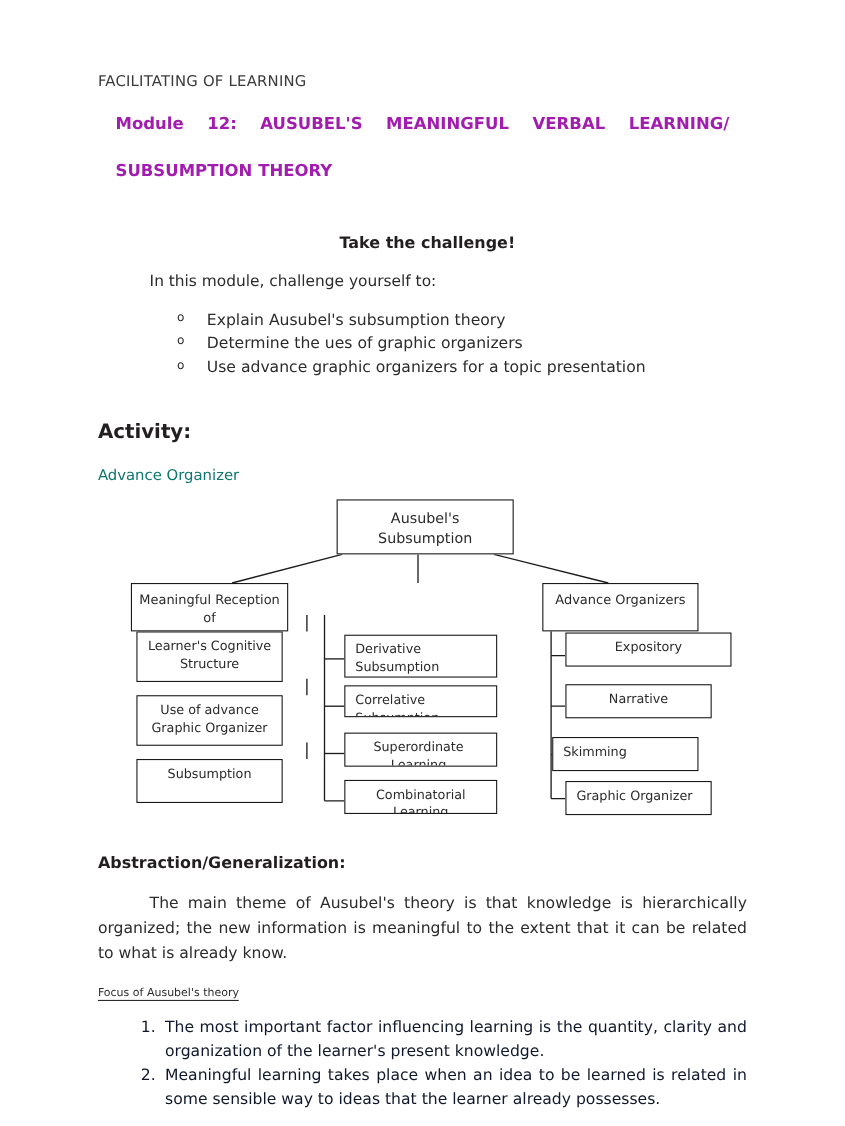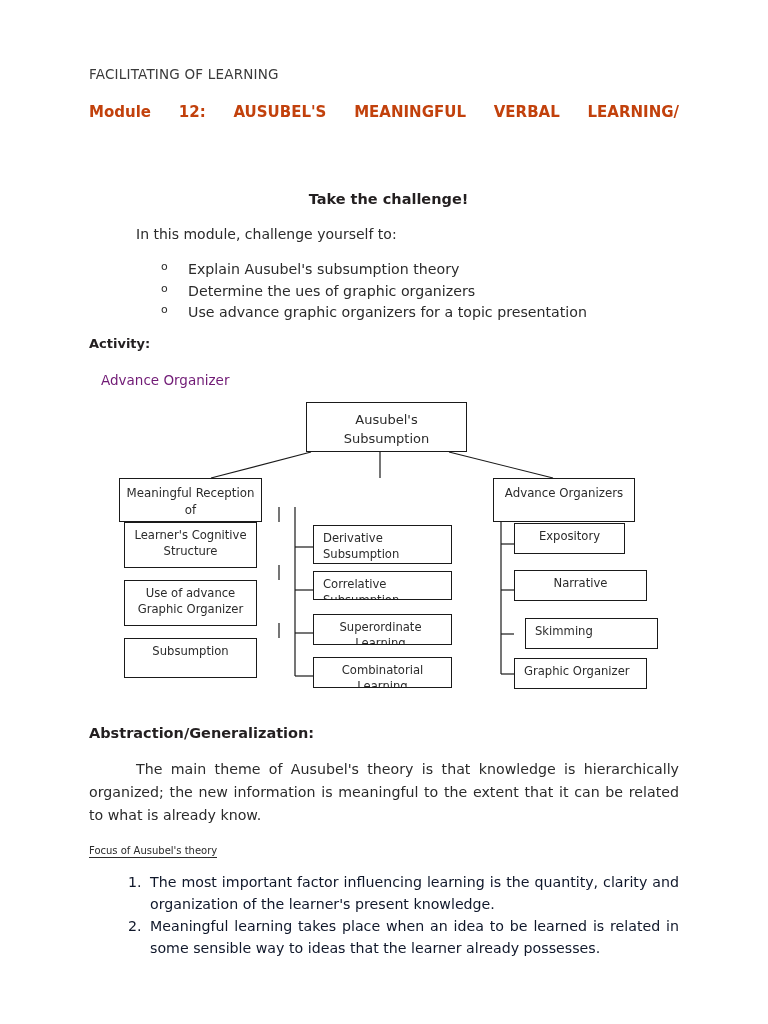--- a/index.html
+++ b/index.html
@@ -34,24 +34,24 @@
     letter-spacing: 0.2px;
     color: #3a3a3a;
     margin: 0 0 18px 0;
     line-height: 1.3;
   }
 
   .module-title {
     font-size: 15px;
     font-weight: bold;
     line-height: 1.45;
-    margin: 0;
+    margin: 16px;
     text-align: justify;
     text-justify: inter-word;
-    color: #c2410c;
+    color: #a21caf;
   }
   .module-title .line1 {
     display: block;
     text-align: justify;
   }
   .module-title .line1::after {
     content: "";
     display: inline-block;
     width: 100%;
   }
@@ -84,28 +84,28 @@
   }
   ul.challenge-list li .bullet-o {
     position: absolute;
     left: 0;
     top: 0;
     font-size: 11px;
     color: #2b2b2b;
   }
 
   .activity-head {
-    font-size: 13px;
+    font-size: 18px;
     font-weight: bold;
-    margin: 12px 0 0 0;
+    margin: 36px 0 0 0;
   }
   .activity-sub {
     font-size: 13.5px;
-    margin: 21px 0 0 12px;
-    color: #701a75;
+    margin: 21px 0 0 0;
+    color: #0f766e;
   }
 
   
   .diagram {
     position: relative;
     width: 590px;
     height: 300px;
     margin-top: 6px;
   }
   .diagram svg.connectors {
@@ -194,20 +194,21 @@
 </head>
 <body>
 
 <div class="page">
   <div class="content">
 
     <div class="running-head">FACILITATING OF LEARNING</div>
 
     <h1 class="module-title">
       <span class="line1">Module 12: AUSUBEL'S MEANINGFUL VERBAL LEARNING/</span>
+      <span class="line2">SUBSUMPTION THEORY</span>
     </h1>
 
     <div class="challenge-head">Take the challenge!</div>
 
     <div class="challenge-lead">In this module, challenge yourself to:</div>
 
     <ul class="challenge-list">
       <li>
         <span class="bullet-o">o</span>
         <span>Explain Ausubel's subsumption theory</span>
@@ -306,31 +307,31 @@
           <span>Combinatorial</span>
           <span class="l2">Learning</span>
         </span>
       </div>
 
       <div class="node head center" style="left:404px; top:84px; width:142px; height:44px;">
         <span class="txt">
           <span>Advance Organizers</span>
         </span>
       </div>
-      <div class="node center" style="left:425px; top:129px; width:111px; height:31px;">
+      <div class="node center" style="left:425px; top:129px; width:151px; height:31px;">
         <span class="txt">
           <span>Expository</span>
         </span>
       </div>
       <div class="node center" style="left:425px; top:176px; width:133px; height:31px;">
         <span class="txt">
           <span>Narrative</span>
         </span>
       </div>
-      <div class="node left" style="left:436px; top:224px; width:133px; height:31px;">
+      <div class="node left" style="left:413px; top:224px; width:133px; height:31px;">
         <span class="txt">
           <span>Skimming</span>
         </span>
       </div>
       <div class="node left" style="left:425px; top:264px; width:133px; height:31px;">
         <span class="txt">
           <span>Graphic Organizer</span>
         </span>
       </div>
 

